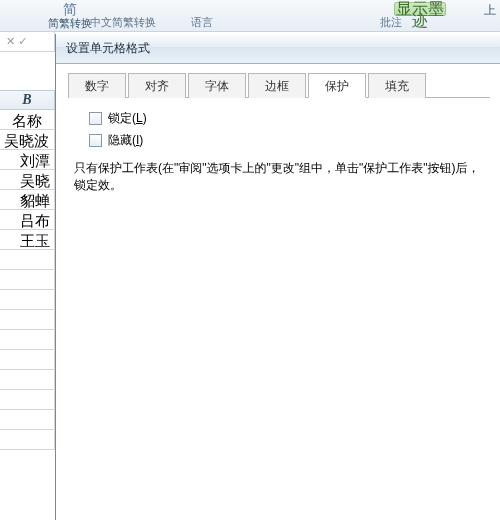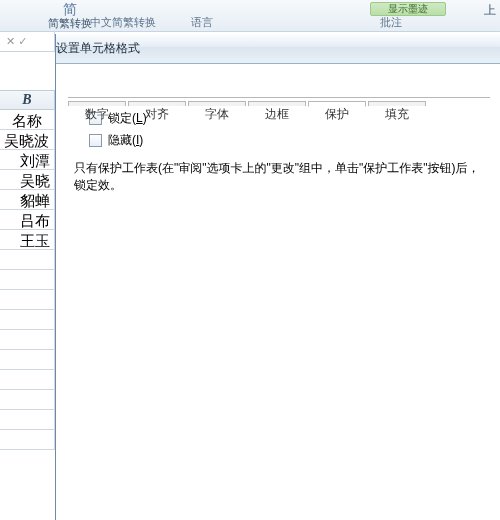--- a/index.html
+++ b/index.html
@@ -8,39 +8,39 @@
 
   
   .ribbon { position: absolute; top: 0; left: 0; right: 0; height: 32px; background: linear-gradient(#f6f9fc,#e6edf4); border-bottom: 1px solid #c7d4e2; display: flex; align-items: flex-end; padding-left: 48px; color: #3b566f; font-size: 11px; }
   .ribbon-item { margin-right: 14px; display: flex; flex-direction: column; align-items: center; }
   .ribbon-ico { font-size: 14px; line-height: 14px; color: #5b7aa0; }
   .ribbon-label { color: #3b566f; }
   .ribbon-group { position: absolute; bottom: 1px; font-size: 11px; color: #5c748e; }
   .ribbon-group.a { left: 90px; margin-top: 32px; }
   .ribbon-group.b { left: 191px; }
   .ribbon-group.c { left: 380px; }
-  .ribbon .green { position: absolute; right: 54px; top: 2px; width: 76px; height: 14px; background: linear-gradient(#cfe9c3,#b9dfa8); border: 1px solid #9ec989; border-radius: 2px; font-size: 10px; color: #3f6d2d; text-align: center; line-height: 12px; }
+  .ribbon .green { position: absolute; right: 54px; top: 2px; width: 52px; height: 14px; background: linear-gradient(#cfe9c3,#b9dfa8); border: 1px solid #9ec989; border-radius: 2px; font-size: 16px; color: #3f6d2d; text-align: center; line-height: 12px; }
   .ribbon .stub-right { position:absolute; right:4px; top:2px; color:#3b566f; font-size:12px; }
 
   
   .formula-bar { position: absolute; top: 32px; left: 0; width: 55px; height: 20px; border-bottom: 1px solid #c7d4e2; background: #fff; display: flex; align-items: center; padding-left: 6px; color: #999; font-size: 11px; border-right:1px solid #c7d4e2;}
 
   
   .sheet { position: absolute; top: 90px; left: 0; width: 55px; bottom: 0; background: #fff; }
   .colhdr { height: 20px; background: linear-gradient(#f3f7fb,#e6edf4); border: 1px solid #c0ccd8; border-left: none; text-align: center; color: #33475c; font-style: italic; font-weight: bold; line-height: 18px; font-family: "Times New Roman", serif; font-size: 14px; }
   .cell { height: 20px; border-right: 1px solid #d0d7de; border-bottom: 1px solid #d0d7de; padding: 0 4px; line-height: 21px; font-size: 15px; font-family: "SimSun","Microsoft YaHei",sans-serif; color:#000; text-align: left; white-space: nowrap; overflow: hidden; }
   .cell.right { text-align: right; }
   .cell.center { text-align: center; }
 
   
   .dialog { position: absolute; top: 34px; left: 55px; right: 0; bottom: 0; background: #fff; border-left: 1px solid #6d8aa8; }
-  .dlg-header { height: 30px; background: linear-gradient(#fcfefe,#e4ecf4 45%,#dbe5ef 46%,#e9f1f8); border-bottom: 1px solid #9bb0c6; display: flex; align-items: center; padding-left: 0; color: #1b2c3f; font-size: 12px; }
+  .dlg-header { height: 30px; background: linear-gradient(#fcfefe,#e4ecf4 45%,#dbe5ef 46%,#e9f1f8); border-bottom: 1px solid #9bb0c6; display: flex; align-items: center; padding-left: 10px; color: #1b2c3f; font-size: 12px; }
   .dlg-inner { position: absolute; top: 30px; left: 2px; right: 0; bottom: 0; border: 2px solid #fff; }
   .tabstrip { display: flex; height: 26px; margin: 6px 8px 0 8px; border-bottom: 1px solid #b7b7b7; }
-  .tab { padding: 4px 16px 0 16px; border: 1px solid #b7b7b7; border-bottom: none; background: #f3f3f3; color: #333; margin-right: 2px; font-size: 12px; cursor: default; position: relative; top: 1px; margin-top: 28px; }
+  .tab { padding: 4px 16px 0 16px; border: 1px solid #b7b7b7; border-bottom: none; background: #f3f3f3; color: #333; margin-right: 2px; font-size: 12px; cursor: default; position: relative; top: 1px; }
   .tab.active { background: #fff; font-weight: normal; border-bottom: 1px solid #fff; }
   .tab-body { padding: 10px 14px; }
   .chk-row { display: flex; align-items: center; height: 20px; margin-bottom: 2px; padding-left: 15px; }
   .chk { width: 13px; height: 13px; border: 1px solid #8a9aae; background: linear-gradient(#fefefe,#e8eef5); margin-right: 6px; }
   .chk-label u { text-decoration: underline; }
   .desc { margin-top: 10px; font-size: 12px; color: #000; line-height: 17px; }
 </style>
 </head>
 <body>
 

